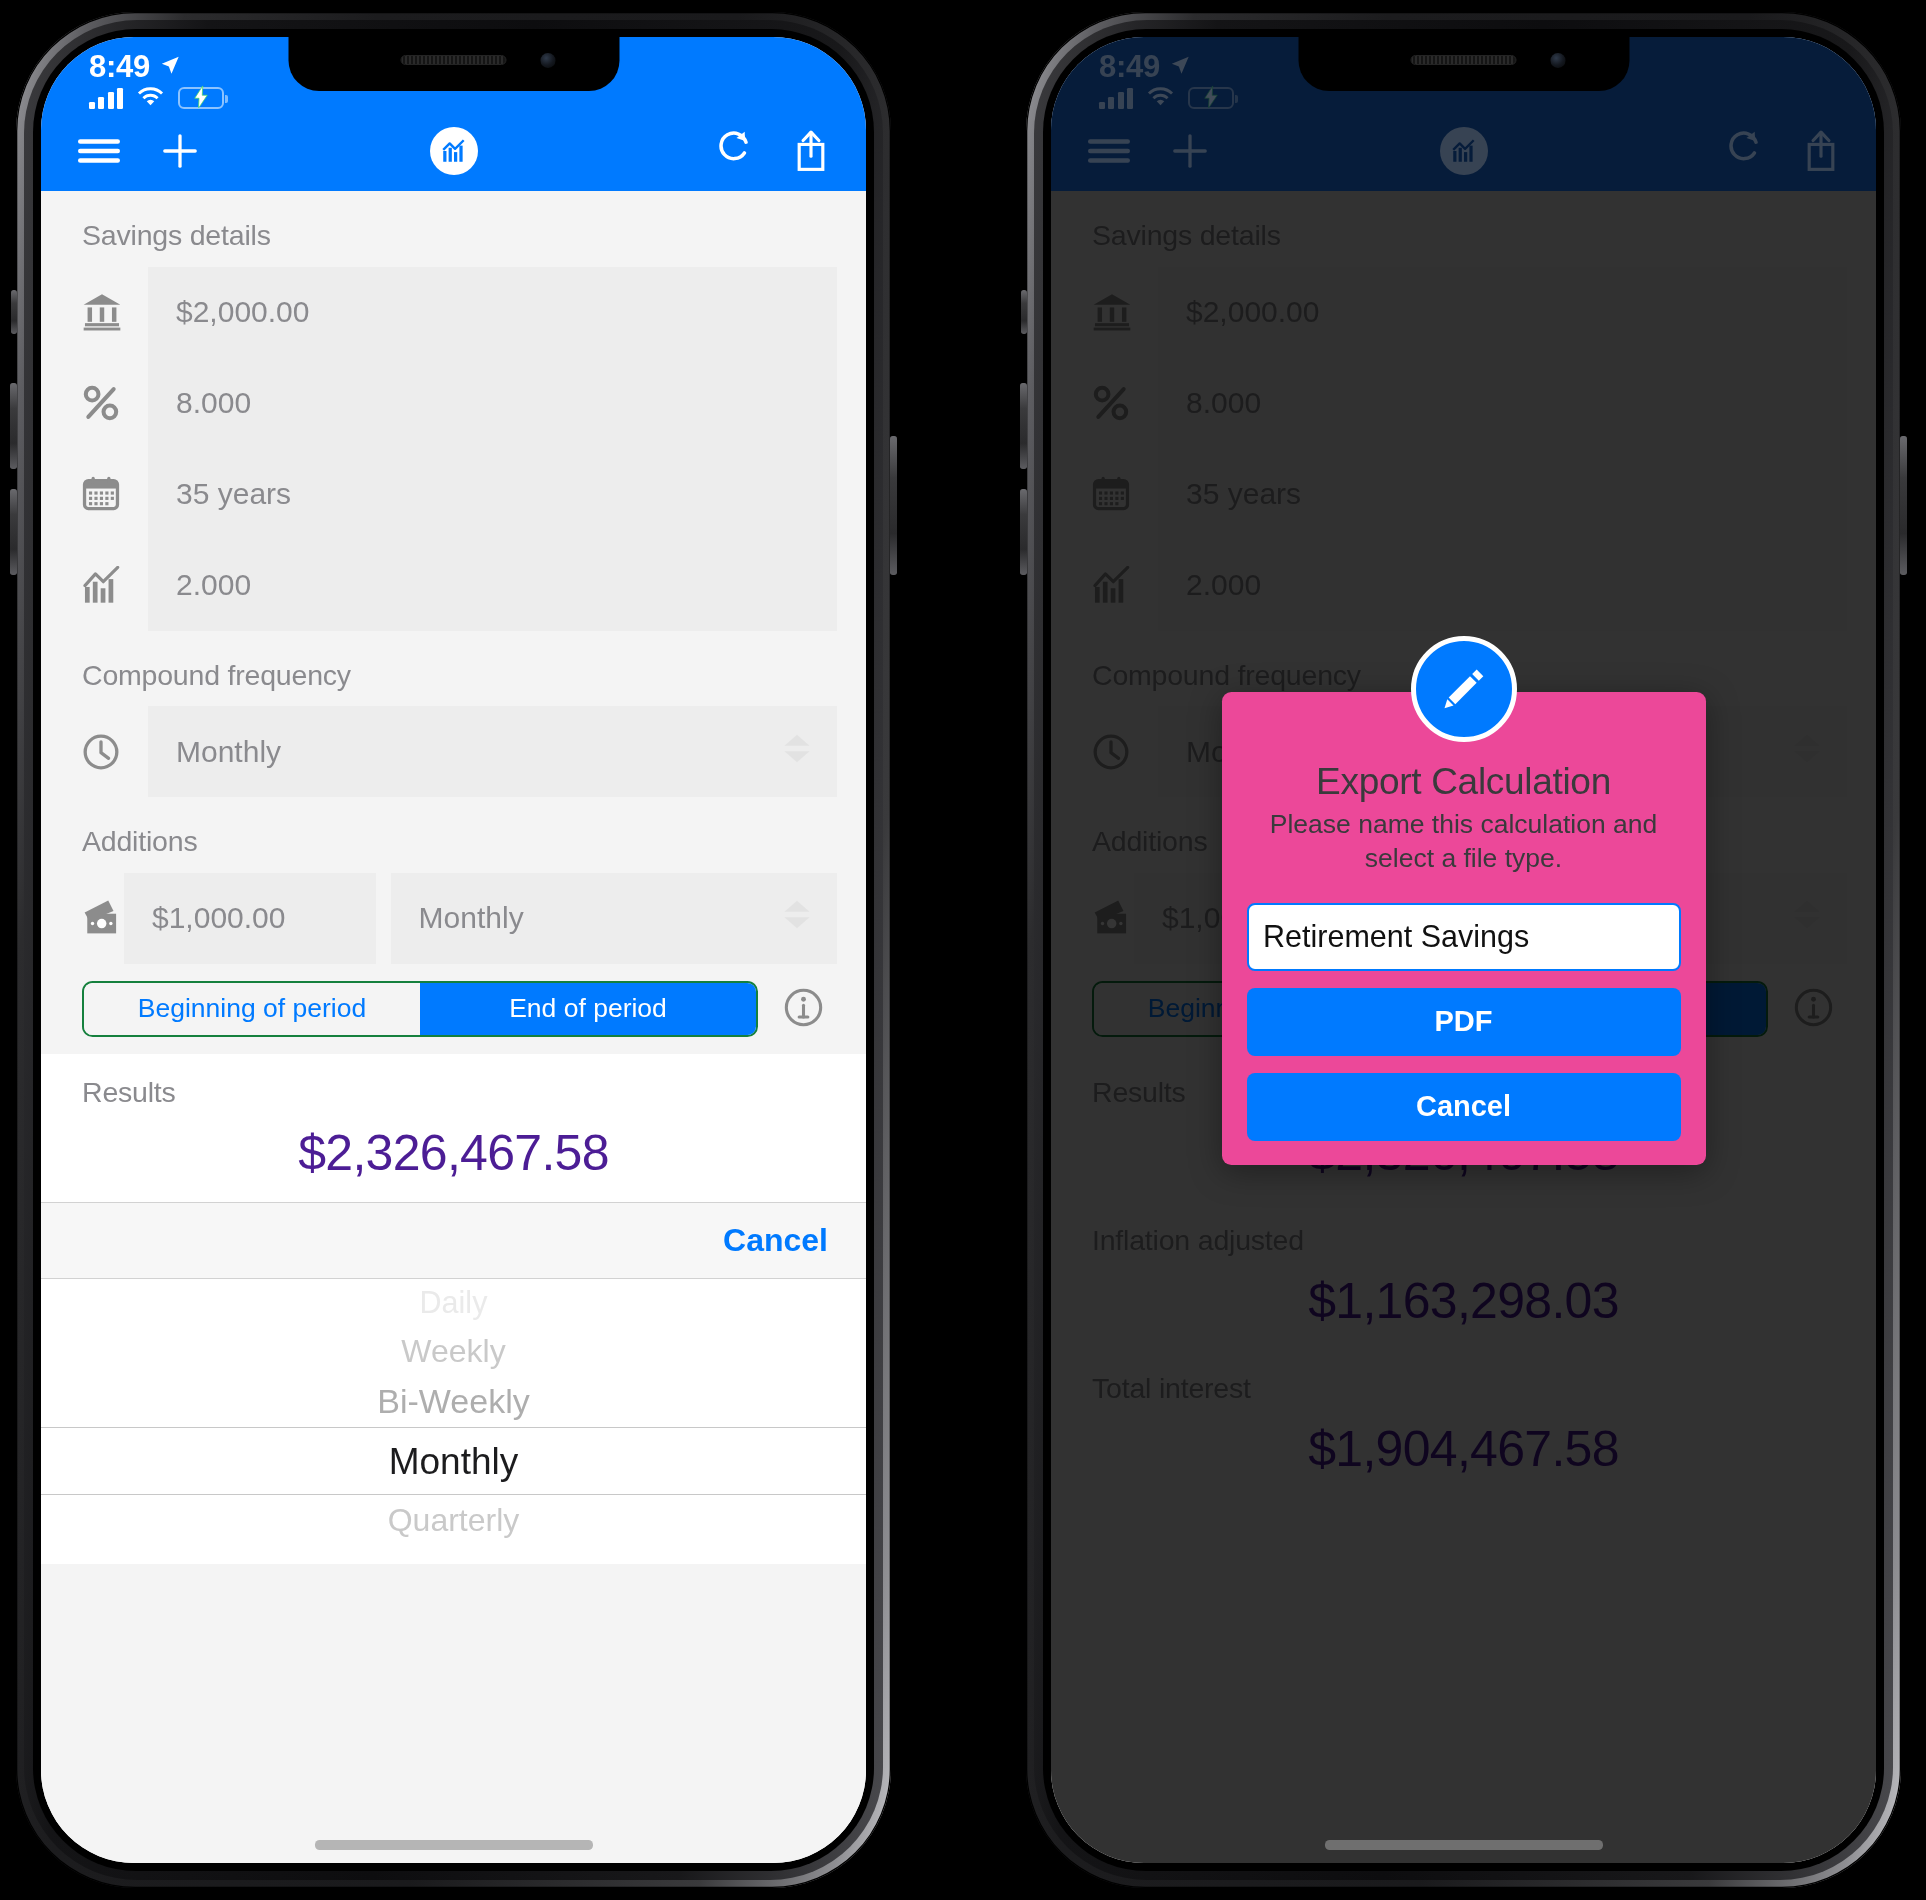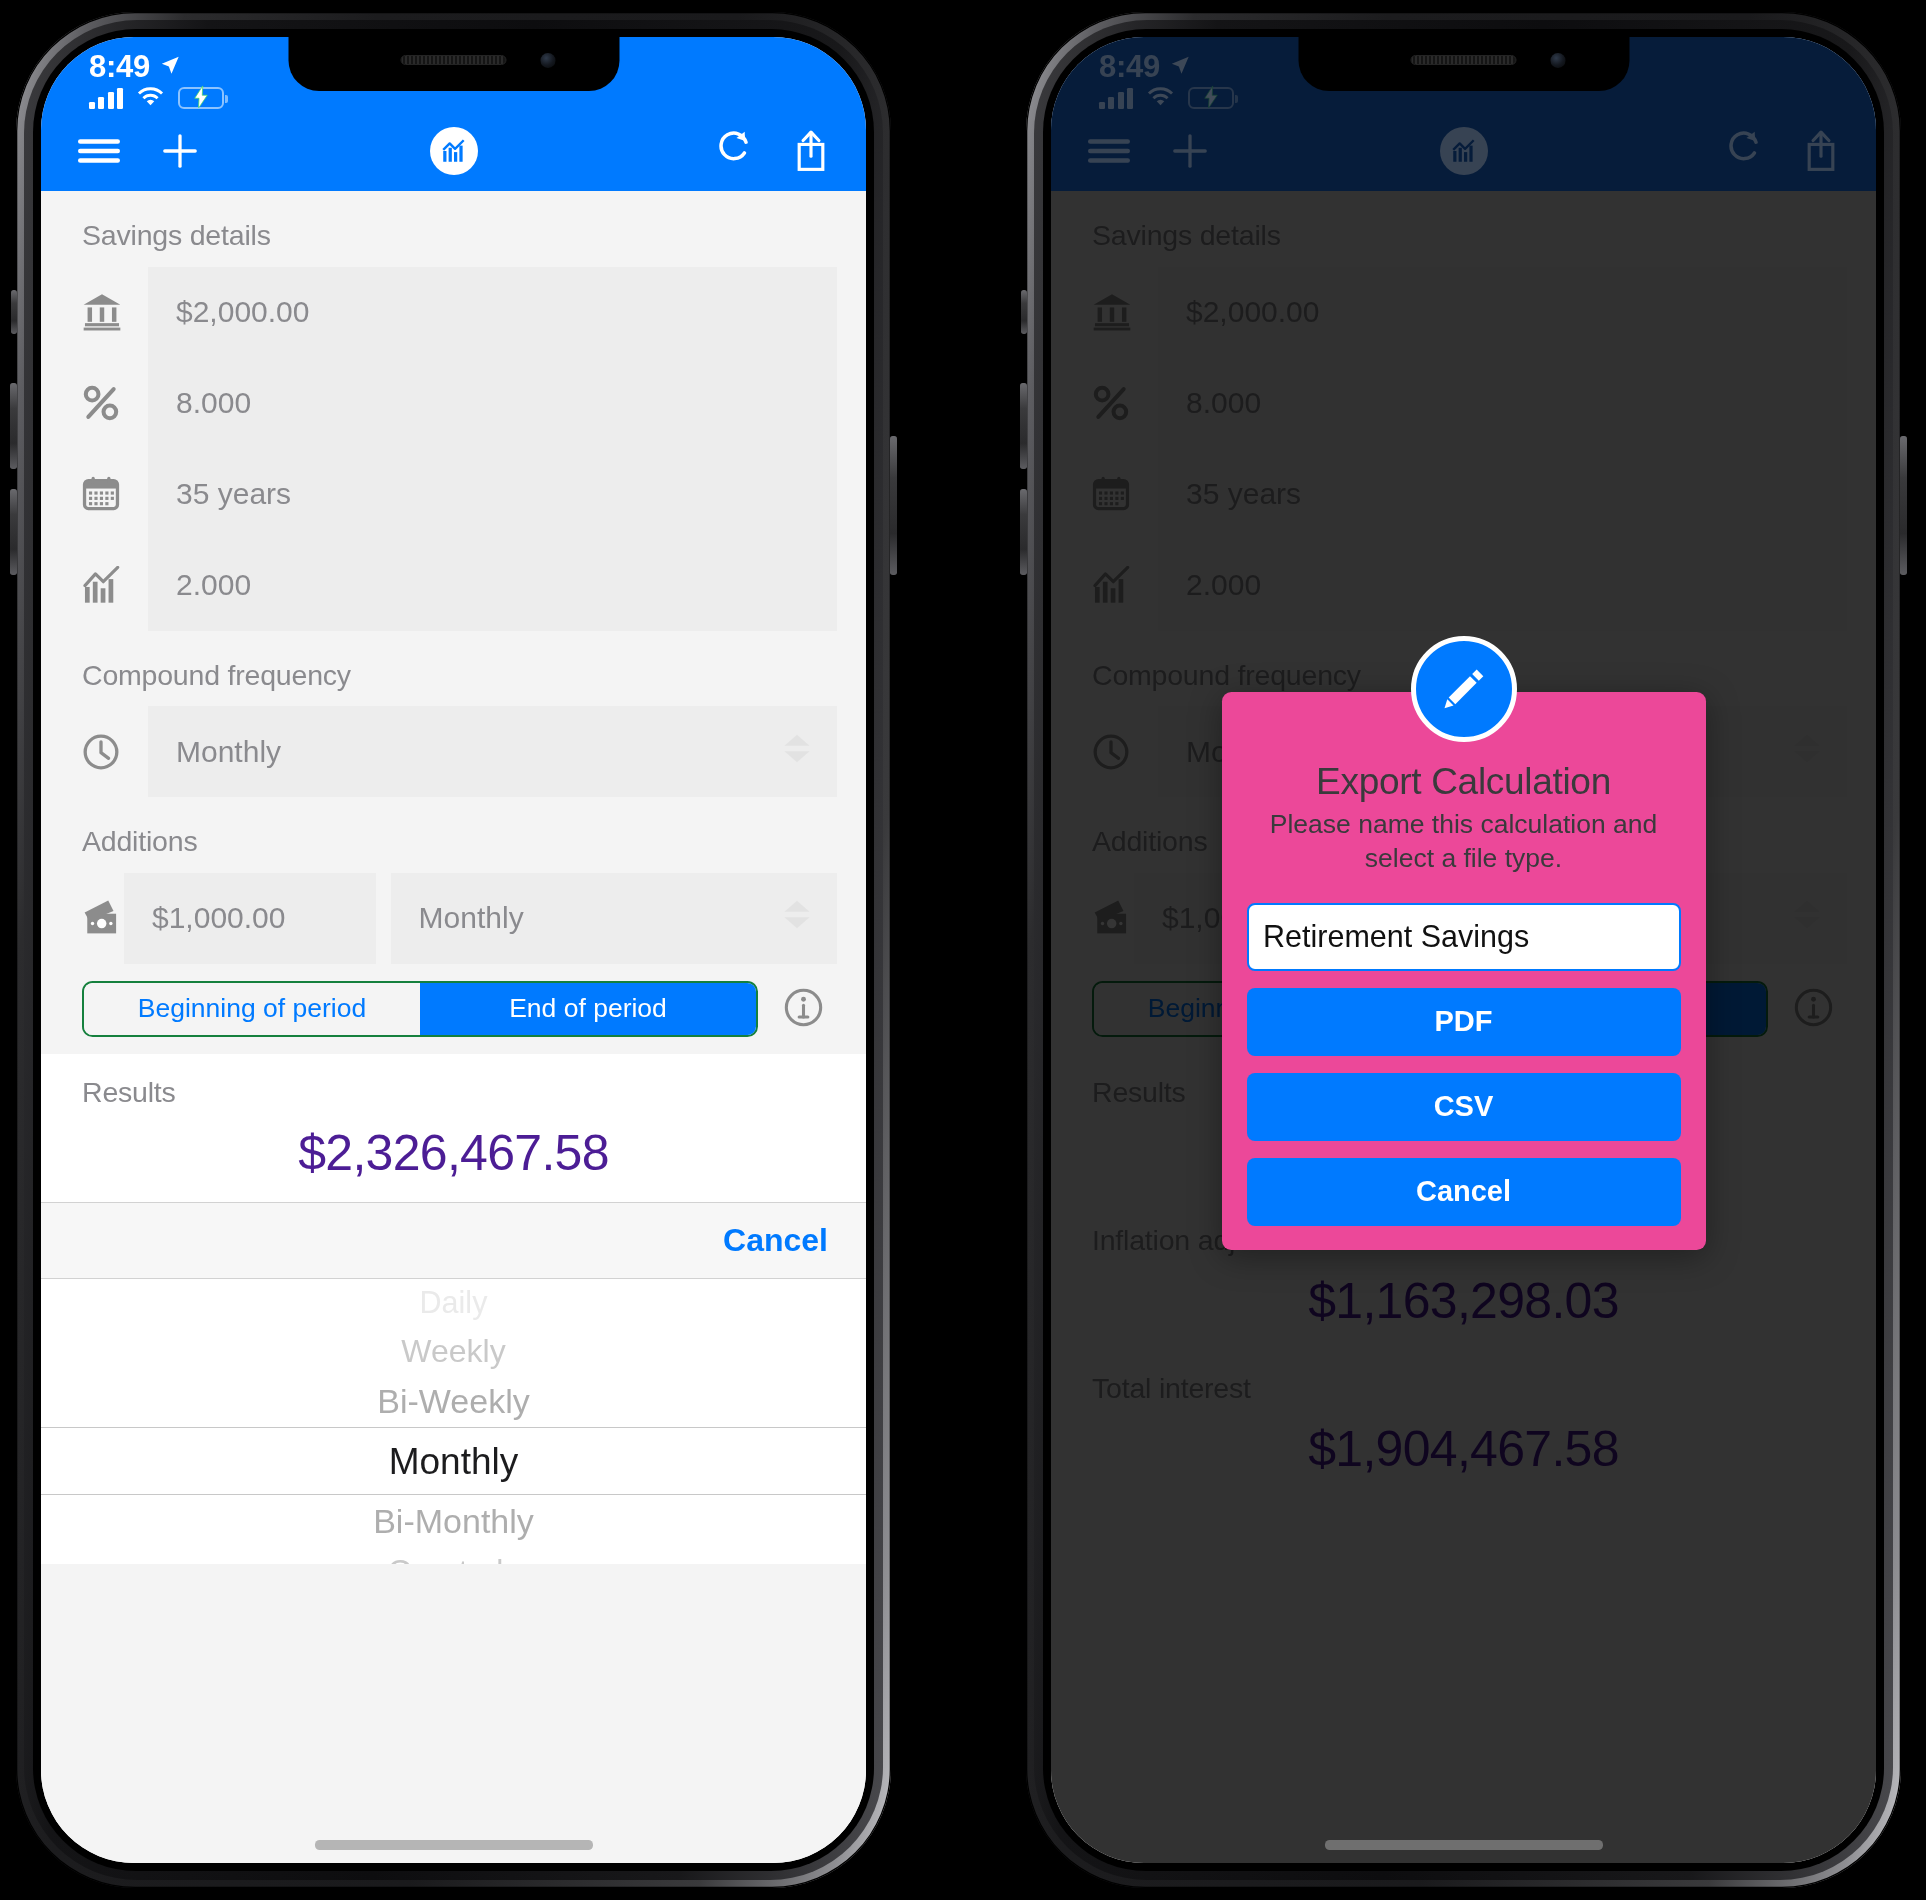--- a/index.html
+++ b/index.html
@@ -451,21 +451,20 @@
         </div>
 
         <div class="picker-bar">
           <span class="picker-cancel">Cancel</span>
         </div>
         <div class="picker-wheel">
           <div class="pw-item far">Daily</div>
           <div class="pw-item mid">Weekly</div>
           <div class="pw-item near">Bi-Weekly</div>
           <div class="pw-item sel">Monthly</div>
-          <div class="pw-item near">Bi-Monthly</div>
           <div class="pw-item mid">Quarterly</div>
 
         </div>
       </div>
 
       <div class="home-ind"></div>
     </div>
   </div>
 
   <div class="phone right">
@@ -717,21 +716,20 @@
               <polygon points="22.6,3.3 26.6,7.3 23.9,10 19.9,6"></polygon>
               <polygon points="18.6,7.3 22.6,11.3 9.8,24.1 5.8,20.1"></polygon>
               <polygon points="5,21.2 8.7,24.9 3.3,26.6"></polygon>
             </g>
           </svg>
         </div>
         <div class="modal-title">Export Calculation</div>
         <div class="modal-sub">Please name this calculation and select a file type.</div>
         <input class="modal-input" type="text" value="Retirement Savings" placeholder="Calculation name" style="">
         <button class="modal-btn">PDF</button>
-        <button class="modal-btn">CSV</button>
         <button class="modal-btn">Cancel</button>
       </div>
 
       <div class="home-ind" style="background:#6f6f6f"></div>
     </div>
   </div>
 
 </div>
 
 

